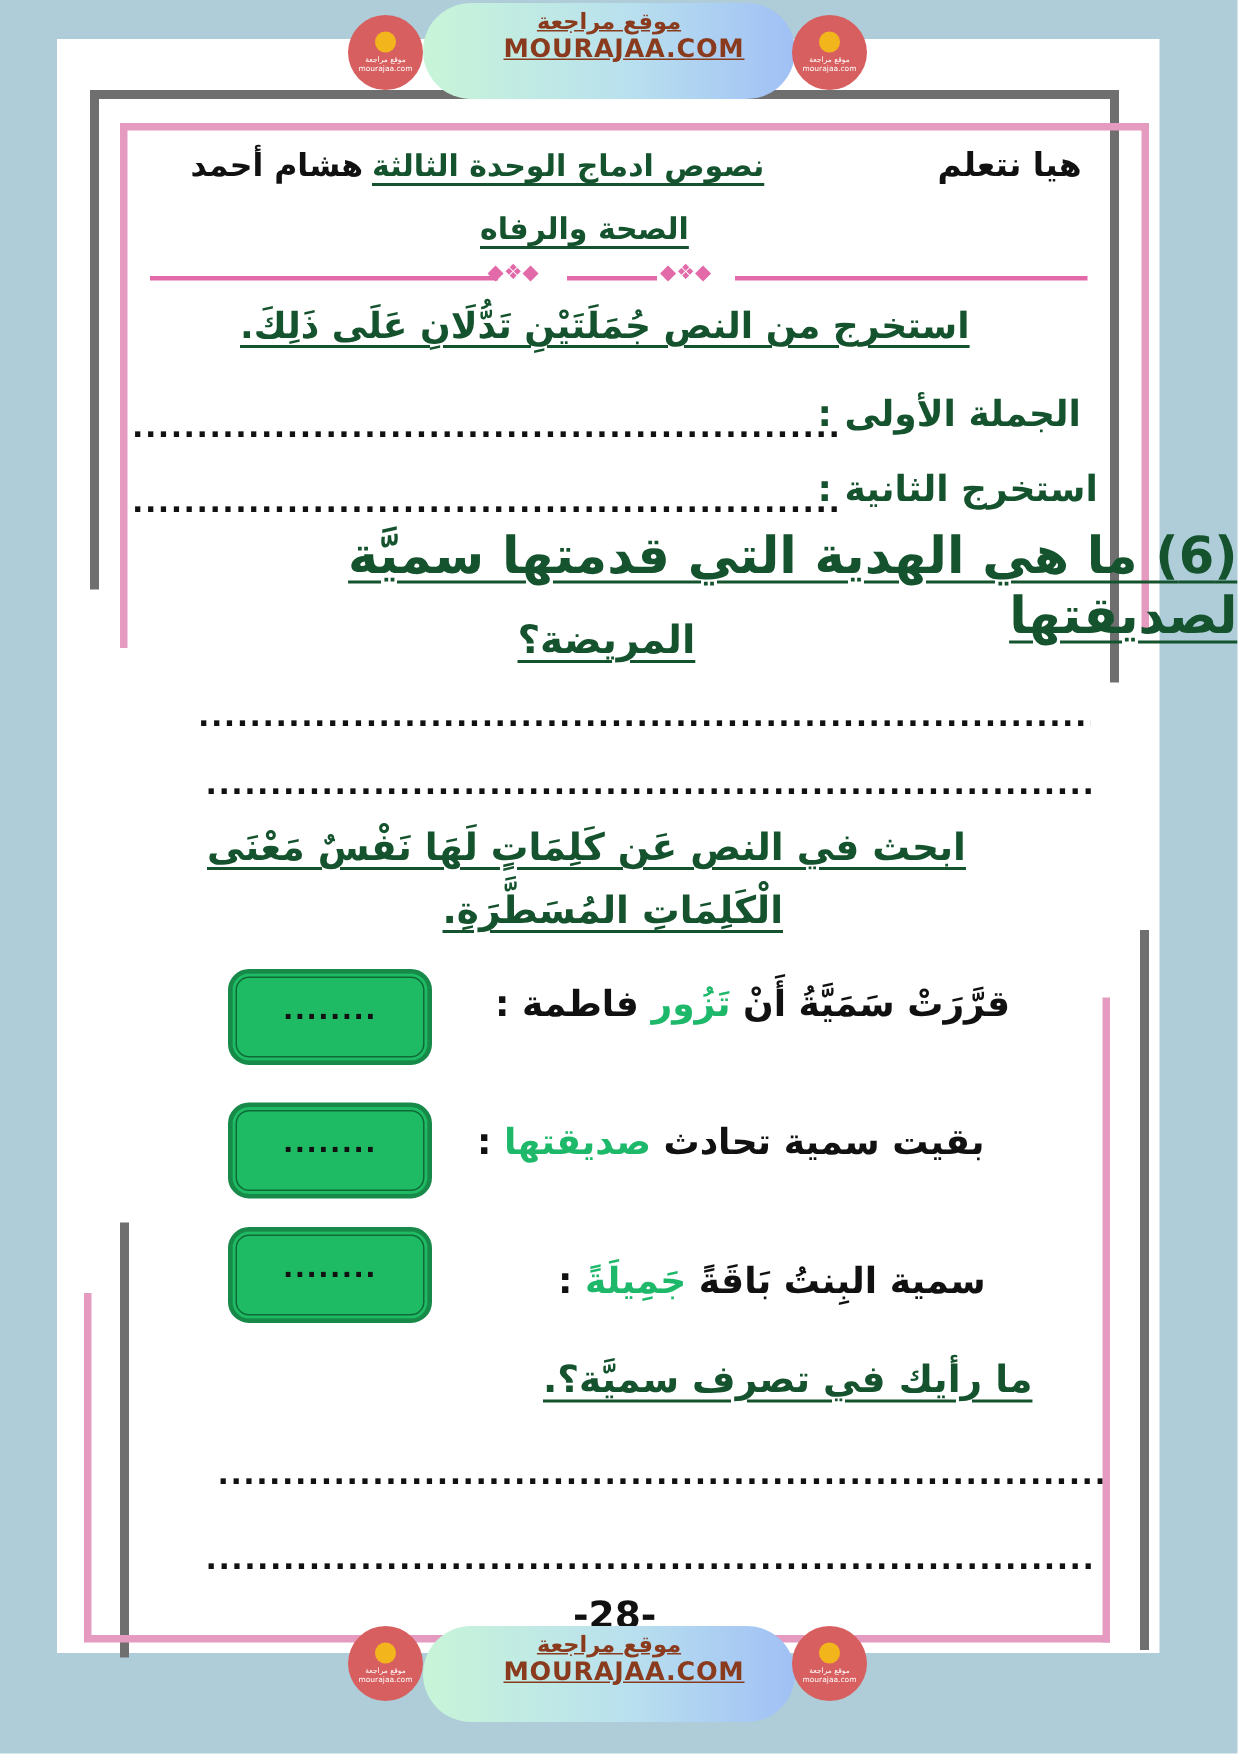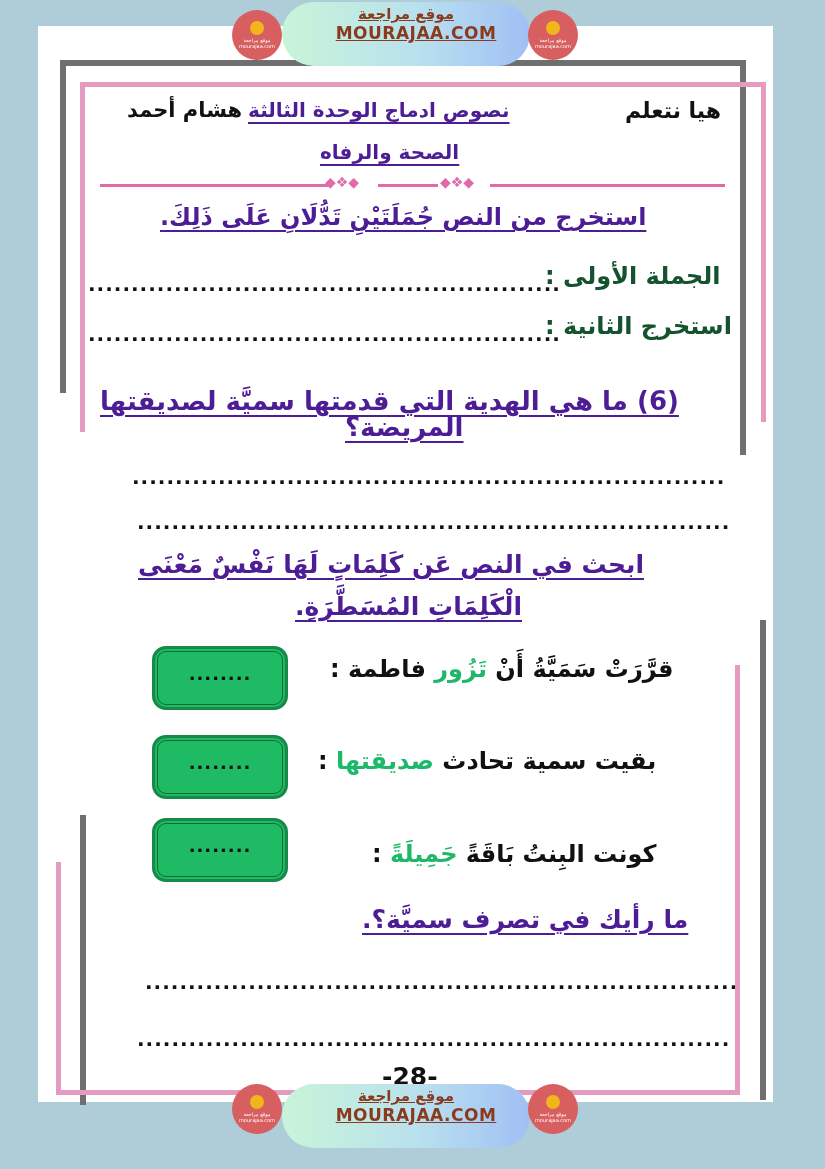--- a/index.html
+++ b/index.html
@@ -4,21 +4,21 @@
 <style>
   html,body{margin:0;padding:0;}
   body{width:825px;height:1169px;background:#aecdd8;position:relative;overflow:hidden;font-family:"DejaVu Sans",sans-serif;}
   .page{position:absolute;left:38px;top:26px;width:735px;height:1076px;background:#ffffff;}
   .frame{position:absolute;}
   .gray{background:#6f6f6f;}
   .pink{background:#e59ac0;}
   .abs{position:absolute;}
   .rtl{direction:rtl;}
   .hdr{font-weight:bold;color:#111;font-size:21px;}
-  .blue{color:#4c1d95;font-weight:bold;text-decoration:underline;text-decoration-thickness:2px;text-underline-offset:5px;}
+  .blue{color:#14532d;font-weight:bold;text-decoration:underline;text-decoration-thickness:2px;text-underline-offset:5px;}
   .red{color:#14532d;font-weight:bold;font-size:24px;}
   .dots{color:#111;font-weight:bold;letter-spacing:1px;font-size:20px;white-space:nowrap;overflow:hidden;}
   .sent{font-weight:bold;font-size:24px;color:#111;white-space:nowrap;}
   .green{color:#1db86a;}
   .box{position:absolute;width:130px;height:58px;background:#1fba64;border:3px solid #178a4a;border-radius:14px;box-shadow:inset 0 0 0 2px #1fba64, inset 0 0 0 3px #0f6a36;display:flex;align-items:center;justify-content:center;}
   .box span{font-weight:bold;color:#111;font-size:18px;letter-spacing:1px;margin-top:-10px;}
   .banner{position:absolute;width:248px;height:64px;border-radius:32px;background:linear-gradient(90deg,#c8f5d8 0%,#b9e0ee 55%,#a0c0f5 100%);text-align:center;}
   .banner .ar{display:block;color:#8a3b1e;font-weight:bold;font-size:15px;text-decoration:underline;margin-top:3px;}
   .banner .en{display:block;color:#8a3b1e;font-weight:bold;font-size:17px;text-decoration:underline;letter-spacing:.5px;margin-left:20px;}
   .badge{position:absolute;width:50px;height:50px;border-radius:50%;background:#d85f5f;display:flex;flex-direction:column;align-items:center;justify-content:center;}
@@ -67,21 +67,21 @@
 <div class="orn" style="left:378px;top:184px;width:60px;"></div>
 <div class="ornmid" style="left:440px;top:174px;">◆❖◆</div>
 <div class="orn" style="left:490px;top:184px;width:235px;"></div>
 
 <div class="abs rtl blue" style="left:160px;top:203px;font-size:24px;">استخرج من النص جُمَلَتَيْنِ تَدُّلَانِ عَلَى ذَلِكَ.</div>
 <div class="abs dots" style="left:88px;top:272px;width:470px;">................................................................</div>
 <div class="abs red rtl" style="left:545px;top:262px;">الجملة الأولى :</div>
 <div class="abs dots" style="left:88px;top:322px;width:470px;">................................................................</div>
 <div class="abs red rtl" style="left:545px;top:312px;">استخرج الثانية :</div>
 
-<div class="abs rtl blue" style="left:100px;top:386px;font-size:26px;">(6) ما هي الهدية التي قدمتها سميَّة لصديقتها</div>
+<div class="abs rtl blue" style="left:100px;top:351px;font-size:34px;">(6) ما هي الهدية التي قدمتها سميَّة لصديقتها</div>
 <div class="abs rtl blue" style="left:345px;top:412px;font-size:26px;">المريضة؟</div>
 <div class="abs dots" style="left:132px;top:465px;width:595px;">...............................................................................................</div>
 <div class="abs dots" style="left:137px;top:510px;width:592px;">...............................................................................................</div>
 
 <div class="abs rtl blue" style="left:138px;top:550px;font-size:25px;">ابحث في النص عَن كَلِمَاتٍ لَهَا نَفْسٌ مَعْنَى</div>
 <div class="abs rtl blue" style="left:295px;top:592px;font-size:25px;">الْكَلِمَاتِ المُسَطَّرَةِ.</div>
 
 <div class="box" style="left:152px;top:646px;">
     <span>........</span>
   </div>
@@ -93,21 +93,21 @@
     <span>........</span>
   </div>
 <div class="abs sent rtl" style="left:318px;top:747px;">
   <span>بقيت سمية تحادث </span><span class="green">صديقتها</span><span> :</span>
 </div>
 
 <div class="box" style="left:152px;top:818px;">
     <span>........</span>
   </div>
 <div class="abs sent rtl" style="left:372px;top:840px;">
-  <span>كونت البِنتُ بَاقَةً </span><span class="green">جَمِيلَةً</span><span> :</span>
+  <span>سمية البِنتُ بَاقَةً </span><span class="green">جَمِيلَةً</span><span> :</span>
 </div>
 
 <div class="abs rtl blue" style="left:362px;top:905px;font-size:25px;">ما رأيك في تصرف سميَّة؟.</div>
 <div class="abs dots" style="left:145px;top:970px;width:590px;">...............................................................................................</div>
 <div class="abs dots" style="left:137px;top:1027px;width:592px;">...............................................................................................</div>
 
 <div class="abs" style="left:382px;top:1062px;font-size:25px;font-weight:bold;color:#111;">-28-</div>
 
 <div class="badge" style="left:232px;top:1084px;">
   <div class="logo"></div>

